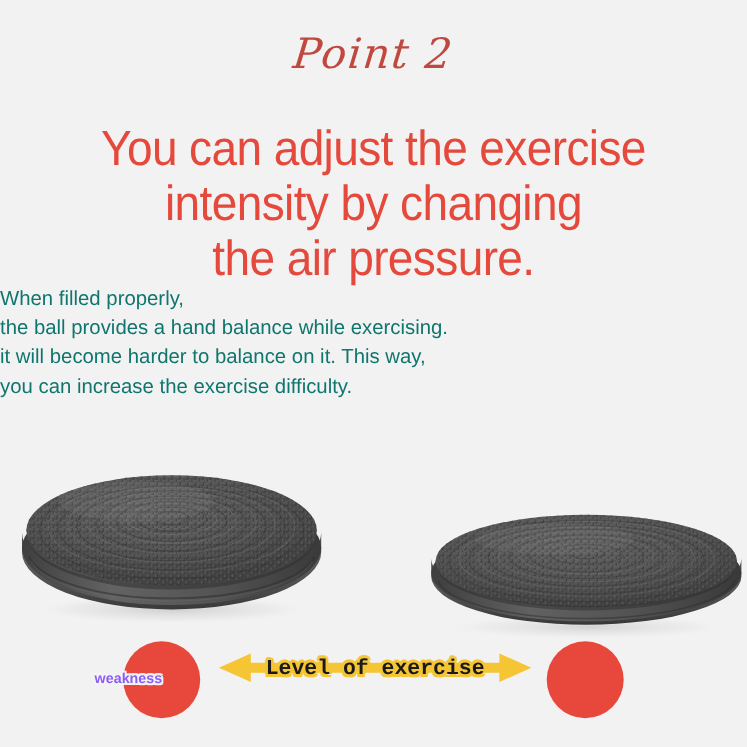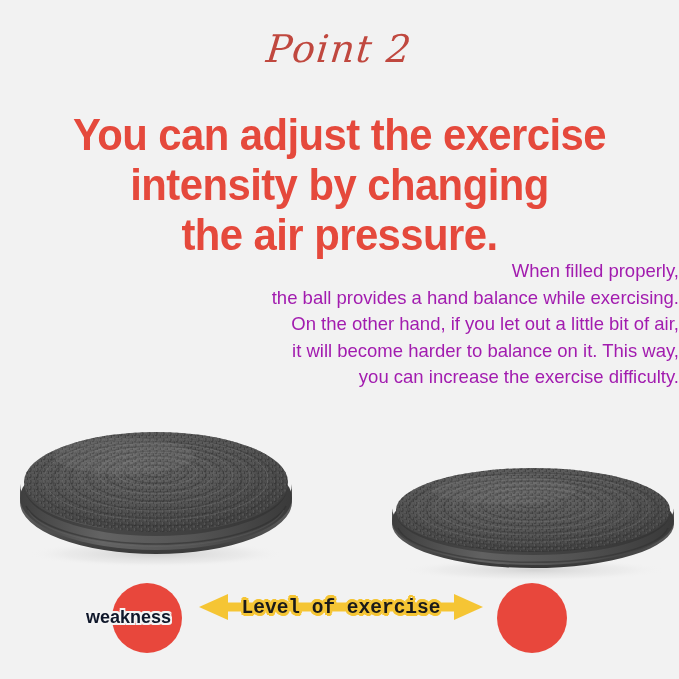--- a/index.html
+++ b/index.html
@@ -43,39 +43,39 @@
 
   
   .headline {
     position: absolute;
     top: 80px;
     left: 0;
     width: 679px;
     text-align: center;
     color: #e5493c;
     font-family: "Liberation Sans Narrow", "Liberation Sans", sans-serif;
-    font-weight: bold;
+    font-weight: normal;
     font-size: 45px;
     line-height: 50px;
     letter-spacing: -0.6px;
   }
   .headline .hl-line {
     display: block;
     white-space: nowrap;
     transform: scaleX(0.93);
   }
 
   
   .body-copy {
     position: absolute;
     top: 258px;
     left: 0;
     width: 679px;
-    text-align: right;
-    color: #a21caf;
+    text-align: left;
+    color: #0f766e;
     font-family: "Liberation Sans", sans-serif;
     font-size: 18.5px;
     line-height: 26.5px;
     font-weight: 400;
   }
   .body-copy .bl {
     display: block;
     white-space: nowrap;
   }
 
@@ -107,23 +107,23 @@
   }
   #circle-weakness { left: 112px; }
   #circle-strength { left: 497px; }
 
   .scale-label {
     position: absolute;
     top: 22px;
     white-space: nowrap;
     font-family: "Liberation Sans", sans-serif;
     font-weight: bold;
-    font-size: 18px;
+    font-size: 13px;
     line-height: 24px;
-    color: #0f172a;
+    color: #8b5cf6;
     text-shadow:
       -1.6px -1.6px 0 #f4f4f4,  1.6px -1.6px 0 #f4f4f4,
       -1.6px  1.6px 0 #f4f4f4,  1.6px  1.6px 0 #f4f4f4,
       -1.6px 0 0 #f4f4f4,  1.6px 0 0 #f4f4f4,
        0 -1.6px 0 #f4f4f4,  0  1.6px 0 #f4f4f4;
   }
   #label-weakness { left: 86px; }
   #label-strength { left: 495px; }
 
   
@@ -165,21 +165,20 @@
 
   <h1 class="headline">
     <span class="hl-line">You can adjust the exercise</span>
     <span class="hl-line">intensity by changing</span>
     <span class="hl-line">the air pressure.</span>
   </h1>
 
   <div class="body-copy">
     <span class="bl">When filled properly,</span>
     <span class="bl">the ball provides a hand balance while exercising.</span>
-    <span class="bl">On the other hand, if you let out a little bit of air,</span>
     <span class="bl">it will become harder to balance on it. This way,</span>
     <span class="bl">you can increase the exercise difficulty.</span>
   </div>
 
   <div class="cushion" id="cushion-inflated">
     <svg width="282" height="150" viewBox="0 0 282 150" aria-hidden="true">
       <defs>
         <radialGradient id="topA" cx="42%" cy="30%" r="78%">
           <stop offset="0%" stop-color="#6d6d6d"></stop>
           <stop offset="48%" stop-color="#5a5a5a"></stop>

